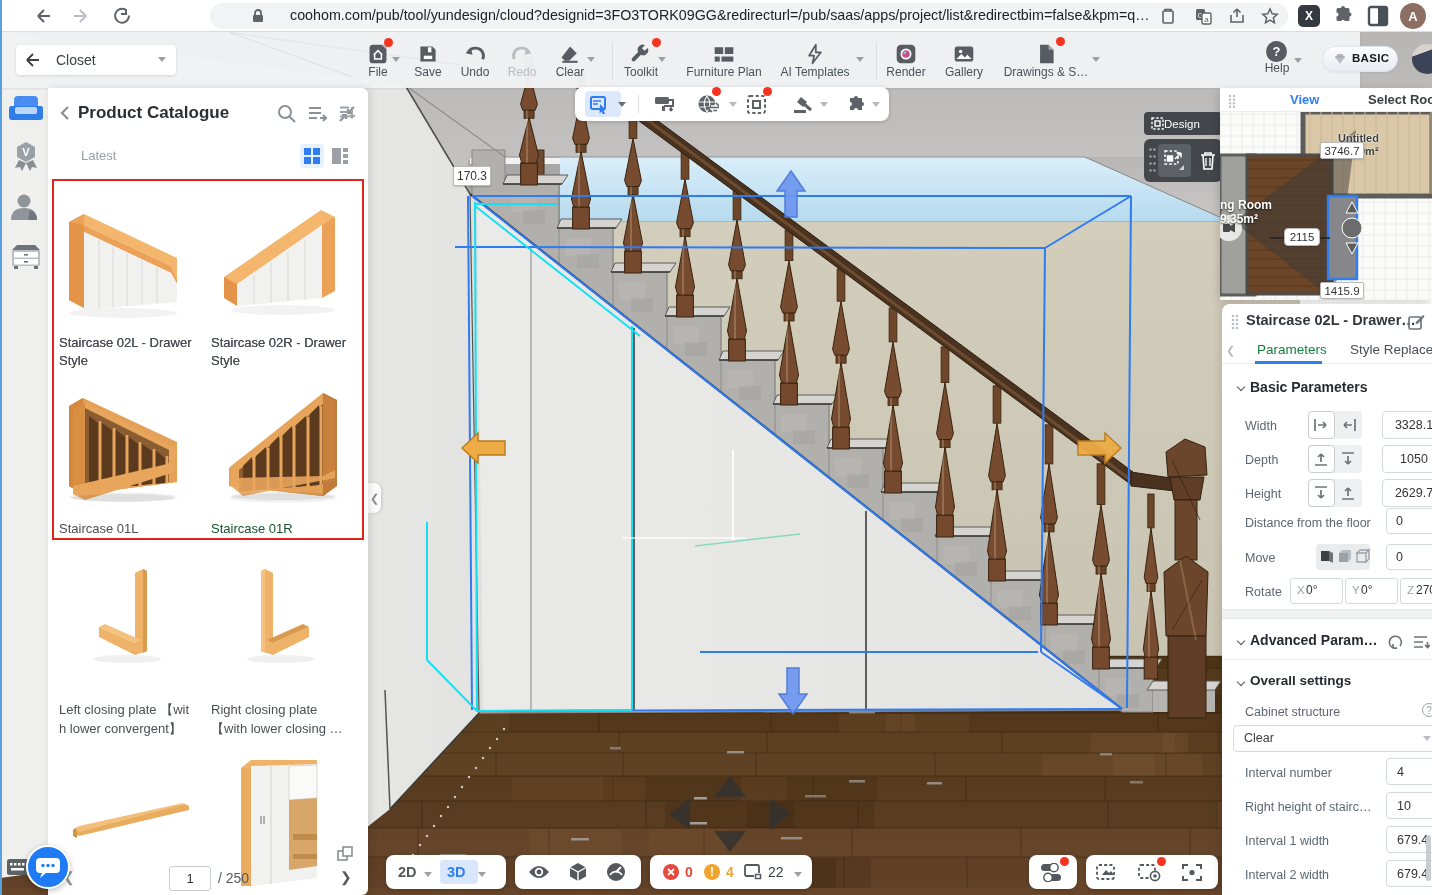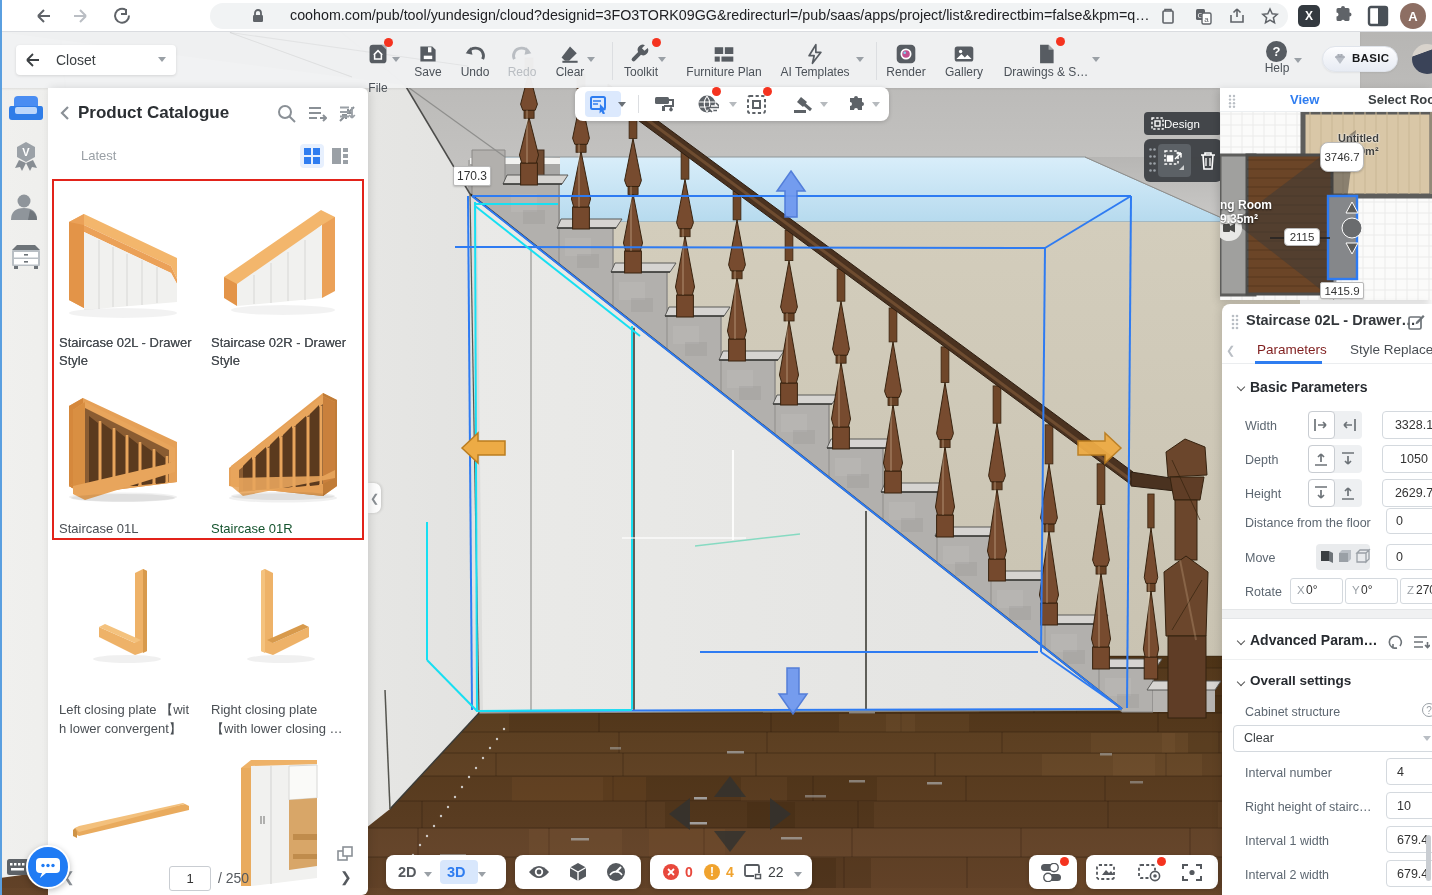--- a/index.html
+++ b/index.html
@@ -459,21 +459,21 @@
         <path d="M15 8 H3 M3 8 L9 2 M3 8 L9 14" stroke="#3c4043" stroke-width="1.8" fill="none"></path>
       </svg>
 <div class="abs" style="left:56px;top:20px;font-size:14px;color:#3c4043">Closet</div>
 <div class="caret" style="left:158px;top:25px"></div>
 <div class="vdiv" style="left:100px;top:13px;height:30px;opacity:0"></div>
 <svg style="position:absolute;left:367px;top:11px" width="22" height="22" viewBox="0 0 26 26" xmlns="http://www.w3.org/2000/svg">
         <rect x="3" y="2" width="20" height="22" rx="4" fill="#575c62"></rect>
         <path d="M8 14 l5-5 5 5 M9 13 v6 h8 v-6" stroke="#fff" stroke-width="1.8" fill="none"></path>
         <path d="M17 2 l6 0 0 6 z" fill="#fff" opacity="0.5"></path>
       </svg>
-      <div class="tlabel" style="left:378px;top:33px;margin-top:16px;">File</div>
+      <div class="tlabel" style="left:378px;top:33px;">File</div>
       <div class="reddot" style="left:384px;top:6px"></div>
       <div class="caret" style="left:392px;top:25px"></div>
 <svg style="position:absolute;left:417px;top:11px" width="22" height="22" viewBox="0 0 26 26" xmlns="http://www.w3.org/2000/svg">
         <path d="M4 4 h14 l4 4 v14 h-18 z" fill="#575c62"></path>
         <rect x="8" y="15" width="10" height="4" fill="#fff"></rect>
         <rect x="13" y="5" width="4" height="6" fill="#fff"></rect>
       </svg>
       <div class="tlabel" style="left:428px;top:33px;">Save</div>
 <svg style="position:absolute;left:464px;top:11px" width="22" height="22" viewBox="0 0 26 26" xmlns="http://www.w3.org/2000/svg">
         <path d="M8 5 L2 12 l8 2 z" fill="#575c62"></path>
@@ -950,21 +950,21 @@
           <path d="M7 3 l5-2.4 v8.8 l-5-2.4 z" fill="#4a4a48"></path>
         </g>
         <rect x="108" y="84" width="29" height="83" fill="#85878a" stroke="#2e7bf2" stroke-width="2.4"></rect>
         <polygon points="126,101 138,101 132,90" fill="#5c5c5a" stroke="#fff" stroke-width="1"></polygon>
         <circle cx="132" cy="116" r="10" fill="#6a6c6e" stroke="#fff" stroke-width="1"></circle>
         <polygon points="126,131 138,131 132,142" fill="#5c5c5a" stroke="#fff" stroke-width="1"></polygon>
         <line x1="50" y1="126" x2="110" y2="126" stroke="#222" stroke-width="1.4"></line>
       </svg>
 <div class="abs" style="left:118px;top:44px;font-size:11px;font-weight:bold;color:#3f3f3d;text-shadow:0 0 2px #fff,0 0 2px #fff">Untitled</div>
 <div class="abs" style="left:128px;top:57px;font-size:11px;font-weight:bold;color:#3f3f3d;text-shadow:0 0 2px #fff">…9m²</div>
-<div class="chip" style="left:100px;top:54px;width:44px;height:30px;font-size:11.5px;border-radius:8px">3746.7</div>
+<div class="chip" style="left:100px;top:54px;width:44px;height:17px;font-size:11.5px;border-radius:2px">3746.7</div>
 <div class="abs" style="left:0px;top:110px;font-size:12px;font-weight:bold;color:#fff;text-shadow:0 1px 2px rgba(0,0,0,.8)">ng Room</div>
 <div class="abs" style="left:0px;top:124px;font-size:12px;font-weight:bold;color:#fff;text-shadow:0 1px 2px rgba(0,0,0,.8)">9.35m²</div>
 <div class="chip" style="left:64px;top:140px;width:36px;height:18px;font-size:11.5px;border-radius:4px">2115</div>
 <div class="chip" style="left:100px;top:194px;width:44px;height:17px;font-size:11.5px;border-radius:2px">1415.9</div>
 </div>
 <div class="abs" style="left:1222px;top:304px;width:210px;height:591px;background:#fff;border-radius:8px 0 0 0;box-shadow:-2px 0 8px rgba(0,0,0,.12);z-index:26;overflow:hidden">
 <svg style="position:absolute;left:9px;top:10px" width="8" height="16" viewBox="0 0 8 16" xmlns="http://www.w3.org/2000/svg">
         <circle cx="2" cy="2" r="1.3" fill="#b9bec4"></circle>
         <circle cx="6" cy="2" r="1.3" fill="#b9bec4"></circle>
         <circle cx="2" cy="6" r="1.3" fill="#b9bec4"></circle>
@@ -973,21 +973,21 @@
         <circle cx="6" cy="10" r="1.3" fill="#b9bec4"></circle>
         <circle cx="2" cy="14" r="1.3" fill="#b9bec4"></circle>
         <circle cx="6" cy="14" r="1.3" fill="#b9bec4"></circle>
       </svg>
 <div class="abs" style="left:24px;top:8px;width:170px;overflow:hidden;text-overflow:ellipsis;white-space:nowrap;font-size:14.5px;font-weight:bold;color:#33373b">Staircase 02L - Drawer …</div>
 <svg style="position:absolute;left:186px;top:10px" width="17" height="17" viewBox="0 0 17 17" xmlns="http://www.w3.org/2000/svg">
         <rect x="1" y="3" width="12" height="12" rx="1.5" fill="none" stroke="#6d7378" stroke-width="1.7"></rect>
         <path d="M8 8 L15 1 l1.6 1.6 L10 9.5 l-2.4 .8 z" fill="#6d7378"></path>
       </svg>
 <div class="abs" style="left:4px;top:40px;font-size:11px;color:#b9bec4">❮</div>
-<div class="abs" style="left:35px;top:38px;font-size:13.5px;color:#7f1d1d">Parameters</div>
+<div class="abs" style="left:35px;top:38px;font-size:13.5px;color:#15803d">Parameters</div>
 <div class="abs" style="left:128px;top:38px;font-size:13.5px;color:#4a4f54;white-space:nowrap">Style Replacem</div>
 <div class="abs" style="left:0;top:59px;width:210px;height:1px;background:#ebedef"></div>
 <div class="abs" style="left:33px;top:57px;width:67px;height:2.5px;background:#2f7df0"></div>
 <div class="scaret" style="left:16px;top:80px"></div>
 <div class="sechead" style="left:28px;top:75px">Basic Parameters</div>
 <div class="ilabel" style="left:23px;top:115px">Width</div>
 <div class="abs" style="left:86px;top:107px;width:54px;height:28px;background:#eef0f2;border-radius:4px"></div>
 <div class="abs" style="left:86px;top:107px;width:27px;height:28px;background:#fff;border:1px solid #c9cdd2;border-radius:4px"></div>
 <svg style="position:absolute;left:91px;top:113px" width="17" height="16" viewBox="0 0 17 16" xmlns="http://www.w3.org/2000/svg">
         <path d="M2 2 v12 M5 8 h8 M13 8 l-3-3 M13 8 l-3 3" stroke="#6d7378" stroke-width="1.7" fill="none"></path>

